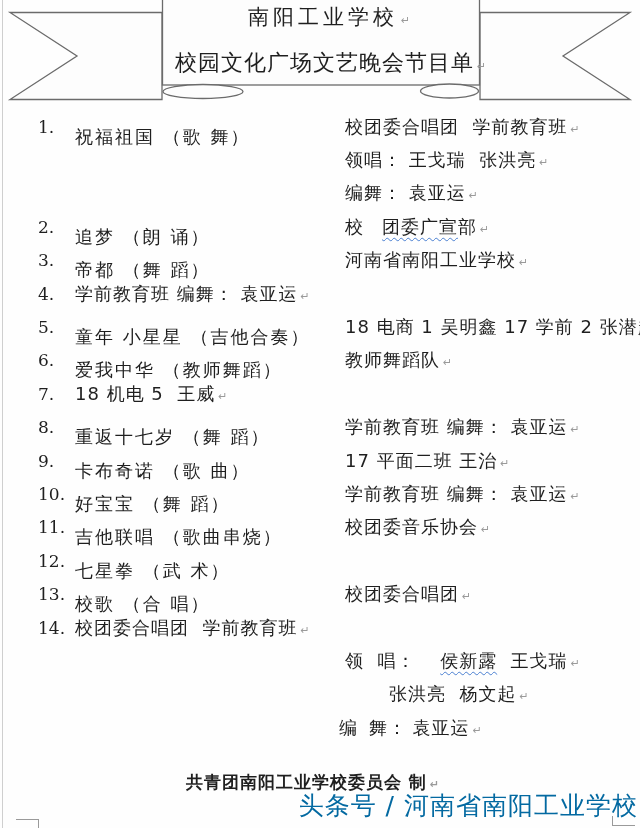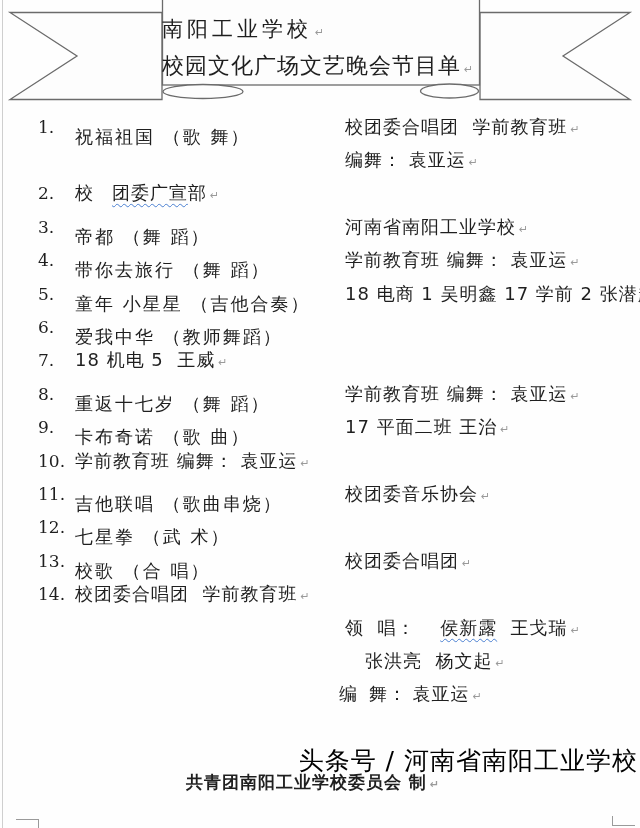--- a/index.html
+++ b/index.html
@@ -1,33 +1,33 @@
 <!DOCTYPE html>
 <html><head>
 <meta charset="utf-8">
 <style>
   html,body{margin:0;padding:0;background:#ffffff;}
   .page{position:relative;width:640px;height:828px;background:#fefefe;overflow:hidden;
         font-family:"DejaVu Sans",sans-serif;color:#1f1f1f;}
   .left-border{position:absolute;left:2px;top:0;width:1px;height:828px;background:#cfcfcf;}
   .banner-svg{position:absolute;left:0;top:0;}
-  .banner-titles{position:absolute;left:162px;top:14px;width:338px;text-align:left;}
+  .banner-titles{position:absolute;left:162px;top:2px;width:338px;text-align:center;}
   .banner-line1{font-size:21px;letter-spacing:4px;line-height:30px;white-space:nowrap;}
-  .banner-line2{font-size:22px;letter-spacing:1px;line-height:30px;margin-top:3px;white-space:nowrap;}
+  .banner-line2{font-size:22px;letter-spacing:1px;line-height:30px;margin-top:12px;white-space:nowrap;}
   .list{position:absolute;left:0;top:110px;width:640px;}
   .line{display:flex;align-items:center;height:33.4px;font-size:18px;white-space:pre;}
   .num{flex:0 0 37px;margin-left:38px;font-family:"DejaVu Serif",serif;font-size:17px;}
   .ltitle{flex:0 0 270px;letter-spacing:2px;margin-top:20px;}
   .rtext{flex:1;letter-spacing:1px;}
   .wavy{text-decoration-line:underline;text-decoration-style:wavy;text-decoration-color:#4a7fd1;
         text-decoration-thickness:1px;text-underline-offset:4px;margin-left:18px;}
   .pmark{color:#9a9a9a;font-size:11px;margin-left:3px;}
   .footer{position:absolute;left:0;top:771px;width:640px;text-align:center;font-weight:bold;
           font-size:17px;letter-spacing:1px;padding-right:14px;box-sizing:border-box;}
-  .watermark{position:absolute;right:2px;top:744px;font-size:25px;color:#000000;letter-spacing:1px;
+  .watermark{position:absolute;right:2px;top:789px;font-size:25px;color:#0369a1;letter-spacing:1px;
              text-shadow:1px 1px 0 #ffffff;white-space:nowrap;}
   .crop-bl{position:absolute;left:16px;top:819px;width:22px;height:9px;
            border-top:1px solid #9a9a9a;border-right:1px solid #9a9a9a;}
   .crop-br{position:absolute;left:612px;top:816px;width:22px;height:9px;
            border-left:1px solid #9a9a9a;border-bottom:1px solid #9a9a9a;}
 </style>
 </head>
 <body>
 
 <div class="page">
@@ -44,36 +44,37 @@
     </g>
   </svg>
 
   <div class="banner-titles">
     <div class="banner-line1"><span>南阳工业学校</span><span class="pmark">↵</span></div>
     <div class="banner-line2"><span>校园文化广场文艺晚会节目单</span><span class="pmark">↵</span></div>
   </div>
 
   <div class="list">
       <div class="line"><span class="num">1.</span><span class="ltitle">祝福祖国 （歌 舞）</span><span class="rtext"><span>校团委合唱团  学前教育班</span><span class="pmark">↵</span></span></div>
+      <div class="line"><span class="num"></span><span class="ltitle"></span><span class="rtext"><span>领唱： 王戈瑞  张洪亮</span><span class="pmark">↵</span></span></div>
       <div class="line"><span class="num"></span><span class="ltitle"></span><span class="rtext"><span>编舞： 袁亚运</span><span class="pmark">↵</span></span></div>
-      <div class="line"><span class="num">2.</span><span class="rtext"><span>校</span><span class="wavy">团委广宣</span><span>部</span><span class="pmark">↵</span></span></div>
+      <div class="line"><span class="num">2.</span><span class="ltitle">追梦 （朗 诵）</span><span class="rtext"><span>校</span><span class="wavy">团委广宣</span><span>部</span><span class="pmark">↵</span></span></div>
       <div class="line"><span class="num">3.</span><span class="ltitle">帝都 （舞 蹈）</span><span class="rtext"><span>河南省南阳工业学校</span><span class="pmark">↵</span></span></div>
-      <div class="line"><span class="num">4.</span><span class="ltitle">带你去旅行 （舞 蹈）</span><span class="rtext"><span>学前教育班 编舞： 袁亚运</span><span class="pmark">↵</span></span></div>
+      <div class="line"><span class="num">4.</span><span class="rtext"><span>学前教育班 编舞： 袁亚运</span><span class="pmark">↵</span></span></div>
       <div class="line"><span class="num">5.</span><span class="ltitle">童年 小星星 （吉他合奏）</span><span class="rtext"><span>18 电商 1 吴明鑫 17 学前 2 张潜起</span></span></div>
-      <div class="line"><span class="num">6.</span><span class="ltitle">爱我中华 （教师舞蹈）</span></div>
+      <div class="line"><span class="num">6.</span><span class="ltitle">爱我中华 （教师舞蹈）</span><span class="rtext"><span>教师舞蹈队</span><span class="pmark">↵</span></span></div>
       <div class="line"><span class="num">7.</span><span class="rtext"><span>18 机电 5  王威</span><span class="pmark">↵</span></span></div>
       <div class="line"><span class="num">8.</span><span class="ltitle">重返十七岁 （舞 蹈）</span><span class="rtext"><span>学前教育班 编舞： 袁亚运</span><span class="pmark">↵</span></span></div>
       <div class="line"><span class="num">9.</span><span class="ltitle">卡布奇诺 （歌 曲）</span><span class="rtext"><span>17 平面二班 王治</span><span class="pmark">↵</span></span></div>
-      <div class="line"><span class="num">10.</span><span class="rtext"><span>学前教育班 编舞： 袁亚运</span><span class="pmark">↵</span></span></div>
+      <div class="line"><span class="num">10.</span><span class="ltitle">好宝宝 （舞 蹈）</span><span class="rtext"><span>学前教育班 编舞： 袁亚运</span><span class="pmark">↵</span></span></div>
       <div class="line"><span class="num">11.</span><span class="ltitle">吉他联唱 （歌曲串烧）</span><span class="rtext"><span>校团委音乐协会</span><span class="pmark">↵</span></span></div>
       <div class="line"><span class="num">12.</span><span class="ltitle">七星拳 （武 术）</span></div>
       <div class="line"><span class="num">13.</span><span class="ltitle">校歌 （合 唱）</span><span class="rtext"><span>校团委合唱团</span><span class="pmark">↵</span></span></div>
       <div class="line"><span class="num">14.</span><span class="rtext"><span>校团委合唱团  学前教育班</span><span class="pmark">↵</span></span></div>
       <div class="line"><span class="num"></span><span class="ltitle"></span><span class="rtext"><span>领  唱： </span><span class="wavy">侯新露</span><span>  王戈瑞</span><span class="pmark">↵</span></span></div>
-      <div class="line"><span class="num"></span><span class="ltitle"></span><span class="rtext" style="margin-left: 20px;"><span>张洪亮  杨文起</span><span class="pmark">↵</span></span></div>
+      <div class="line"><span class="num"></span><span class="ltitle"></span><span class="rtext" style="margin-left: 44px;"><span>张洪亮  杨文起</span><span class="pmark">↵</span></span></div>
       <div class="line"><span class="num"></span><span class="ltitle"></span><span class="rtext" style="margin-left: -6px; font-family: Liberation Serif, serif;"><span>编  舞： 袁亚运</span><span class="pmark">↵</span></span></div>
     </div>
 
   <div class="footer"><span>共青团南阳工业学校委员会  制</span><span class="pmark">↵</span></div>
 
   <div class="watermark">头条号 / 河南省南阳工业学校</div>
 
   <div class="crop-bl"></div>
   <div class="crop-br"></div>
 

